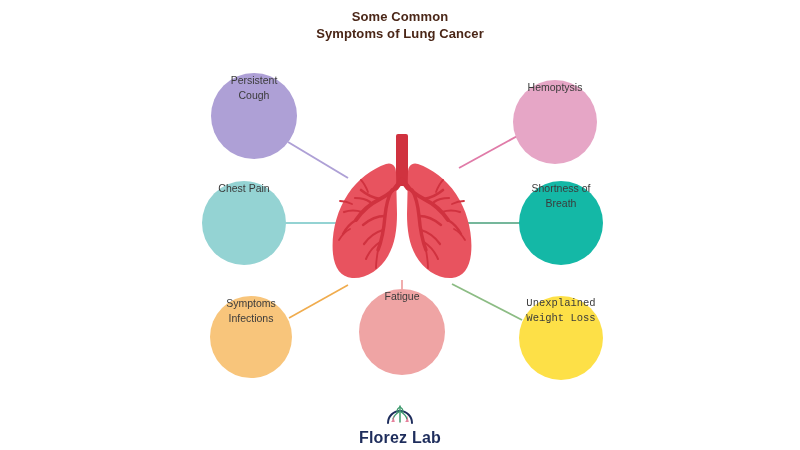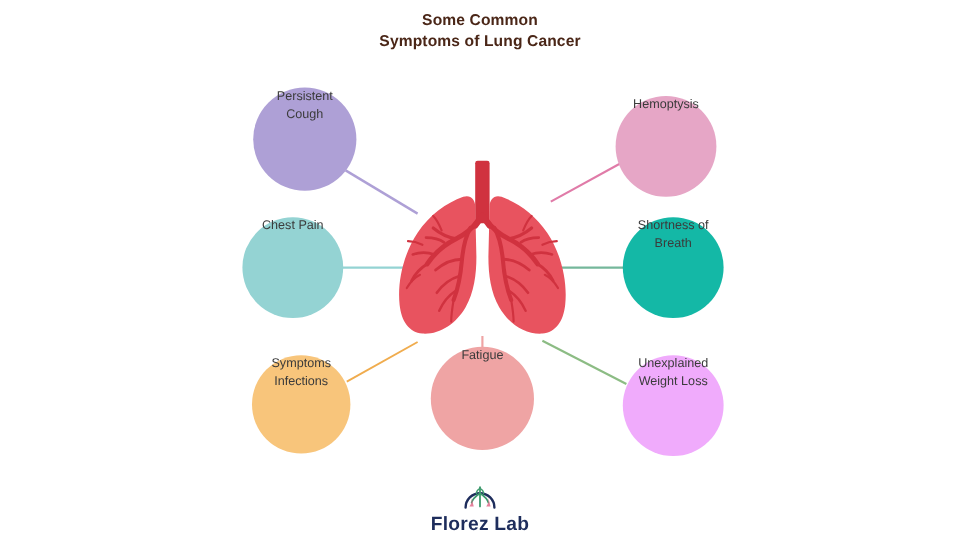--- a/index.html
+++ b/index.html
@@ -171,21 +171,21 @@
     <span class="bubble-label">Shortness of
 Breath</span>
   </div>
   <div class="bubble" style="left: 210px; top: 296px; width: 82px; height: 82px; background: rgb(248, 197, 123);">
     <span class="bubble-label">Symptoms
 Infections</span>
   </div>
   <div class="bubble" style="left: 359px; top: 289px; width: 86px; height: 86px; background: rgb(239, 164, 164);">
     <span class="bubble-label">Fatigue</span>
   </div>
-  <div class="bubble" style="left: 519px; top: 296px; width: 84px; height: 84px; background: #f0abfc;">
+  <div class="bubble" style="left: 519px; top: 296px; width: 84px; height: 84px; background: #fde047; font-family: Liberation Mono, monospace;">
     <span class="bubble-label">Unexplained
 Weight Loss</span>
   </div>
 
   <div id="logo-block">
     <svg id="logo-mark" viewBox="0 0 30 26">
       <path d="M3 21 A12 12 0 0 1 27 21" stroke="#1e2d5c" stroke-width="2" fill="none" stroke-linecap="round"></path>
       <path d="M15 4 L15 20" stroke="#3f9a6e" stroke-width="1.5" fill="none" stroke-linecap="round"></path>
       <path d="M15 9 C12 11 9 13 8 17" stroke="#3f9a6e" stroke-width="1.4" fill="none" stroke-linecap="round"></path>
       <path d="M15 9 C18 11 21 13 22 17" stroke="#3f9a6e" stroke-width="1.4" fill="none" stroke-linecap="round"></path>

